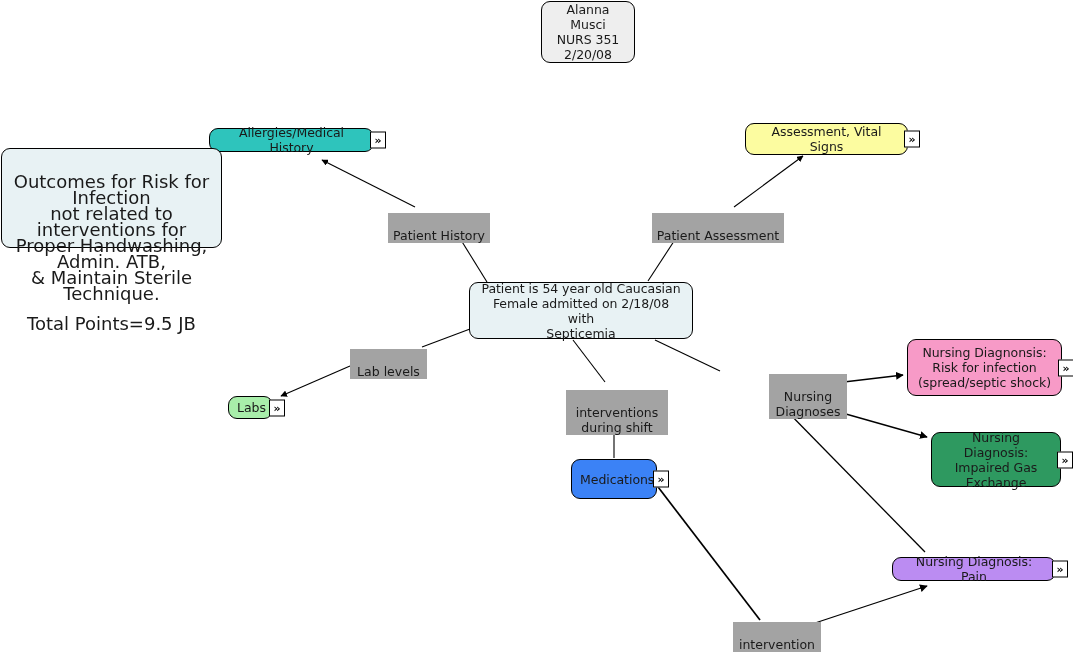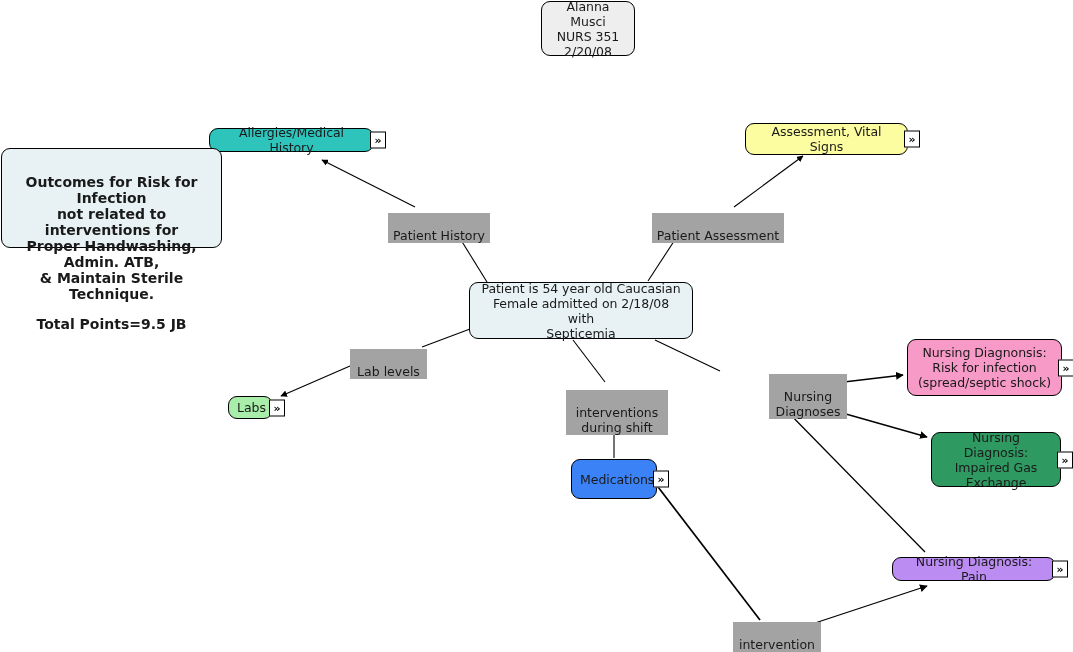--- a/index.html
+++ b/index.html
@@ -68,28 +68,27 @@
     z-index: 7;
   }
 
   
   .note {
     position: absolute;
     box-sizing: border-box;
     border: 1px solid #000000;
     border-radius: 9px;
     background: #e8f2f4;
-    font-size: 14px;
+    font-size: 18px;
     line-height: 16px;
     color: #1a1a1a;
     text-align: center;
     padding: 9px 6px 7px 6px;
     z-index: 6;
     white-space: pre-line;
-    font-weight: bold;
   }
   .note .note-total {
     display: block;
     margin-top: 14px;
   }
 
   
   .edge-label {
     position: absolute;
     font-size: 12.5px;
@@ -152,21 +151,21 @@
     <g>
       <line x1="780" y1="404" x2="925" y2="552" stroke="#000000" stroke-width="1.3"></line>
     </g>
 
     <g>
       <line x1="655" y1="483" x2="760" y2="620" stroke="#000000" stroke-width="1.7"></line>
       <line x1="815" y1="623" x2="927" y2="586" stroke="#000000" stroke-width="1.3" marker-end="url(#arrow)"></line>
     </g>
   </svg>
 
-  <div class="node" style="left:541px; top:1px; width:94px; height:55px; background:#eeeeee;">
+  <div class="node" style="left:541px; top:1px; width:94px; height:62px; background:#eeeeee;">
     <span class="label">Alanna Musci
 NURS 351
 2/20/08</span>
   </div>
 
   <div class="note" style="left:1px; top:148px; width:221px; height:100px;">
     <span>Outcomes for Risk for Infection
 not related to interventions for
 Proper Handwashing, Admin. ATB,
 &amp; Maintain Sterile Technique.</span>

